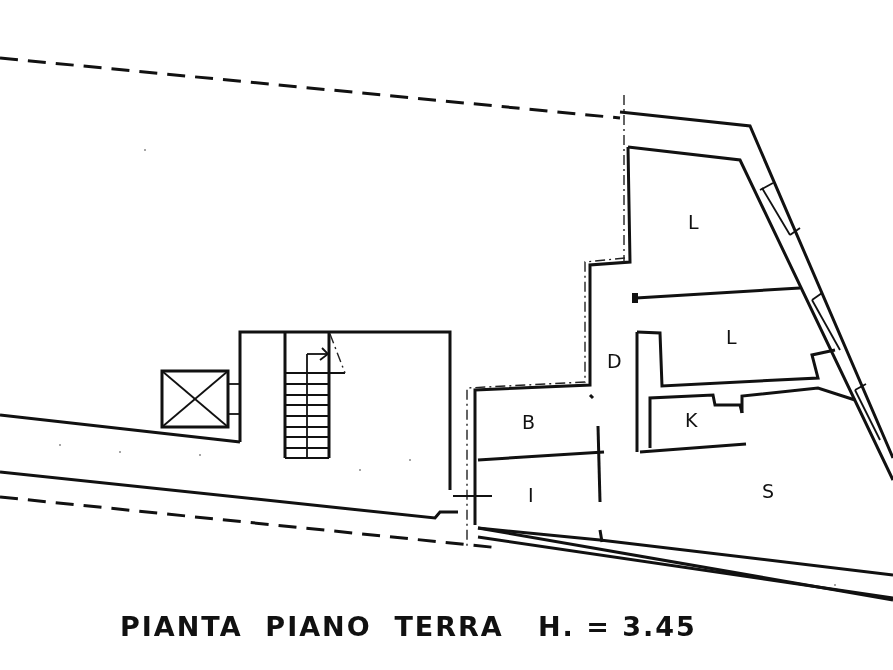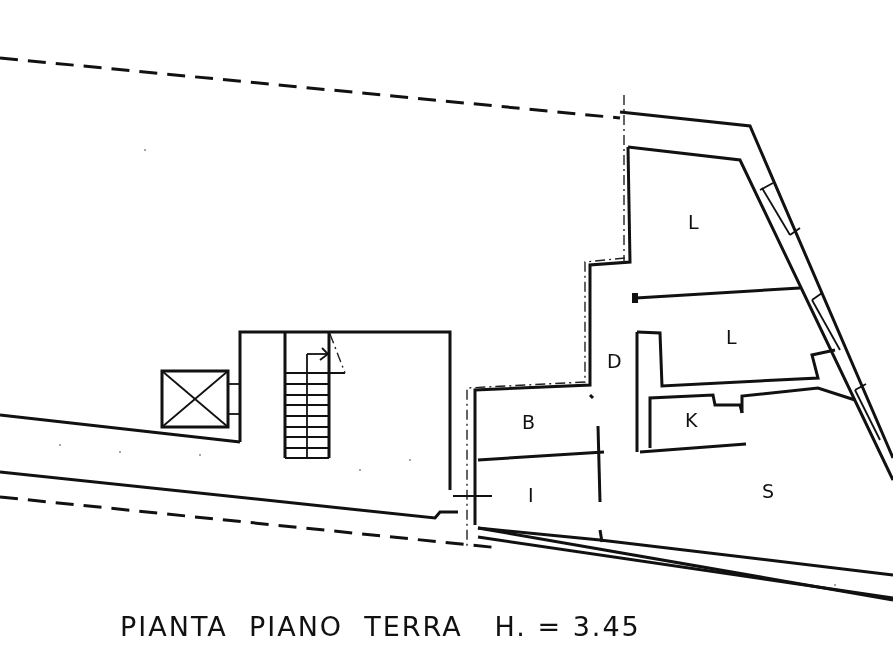--- a/index.html
+++ b/index.html
@@ -3,21 +3,21 @@
 <meta charset="utf-8">
 <style>
   html, body { margin: 0; padding: 0; background: #ffffff; }
   body { width: 893px; height: 670px; overflow: hidden; position: relative; font-family: "DejaVu Sans", sans-serif; }
   #plan { position: absolute; left: 0; top: 0; width: 893px; height: 670px; }
   .wall { fill: none; stroke: #111; stroke-width: 3; stroke-linejoin: miter; }
   .thin { fill: none; stroke: #111; stroke-width: 1.8; }
   .dash { fill: none; stroke: #111; stroke-width: 3; stroke-dasharray: 18 10; }
   .dashdot { fill: none; stroke: #222; stroke-width: 1.4; stroke-dasharray: 10 4 2 4; }
   .room-label { position: absolute; font-size: 19px; color: #111; font-family: "DejaVu Sans", sans-serif; }
-  .title { position: absolute; left: 120px; top: 611px; font-size: 27px; letter-spacing: 2px; color: #111; font-family: "DejaVu Sans", sans-serif; white-space: pre; }
+  .title { position: absolute; left: 120px; top: 611px; font-size: 27px; letter-spacing: 2px; color: #111; font-family: "DejaVu Sans", sans-serif; white-space: pre; font-weight: bold; }
   .speck { fill: #888; }
 </style>
 </head>
 <body>
 
 <svg id="plan" viewBox="0 0 893 670" xmlns="http://www.w3.org/2000/svg">
 
   <g>
     <line class="dash" x1="0" y1="58" x2="620" y2="118"></line>
     <line class="dash" x1="0" y1="497" x2="500" y2="548"></line>

